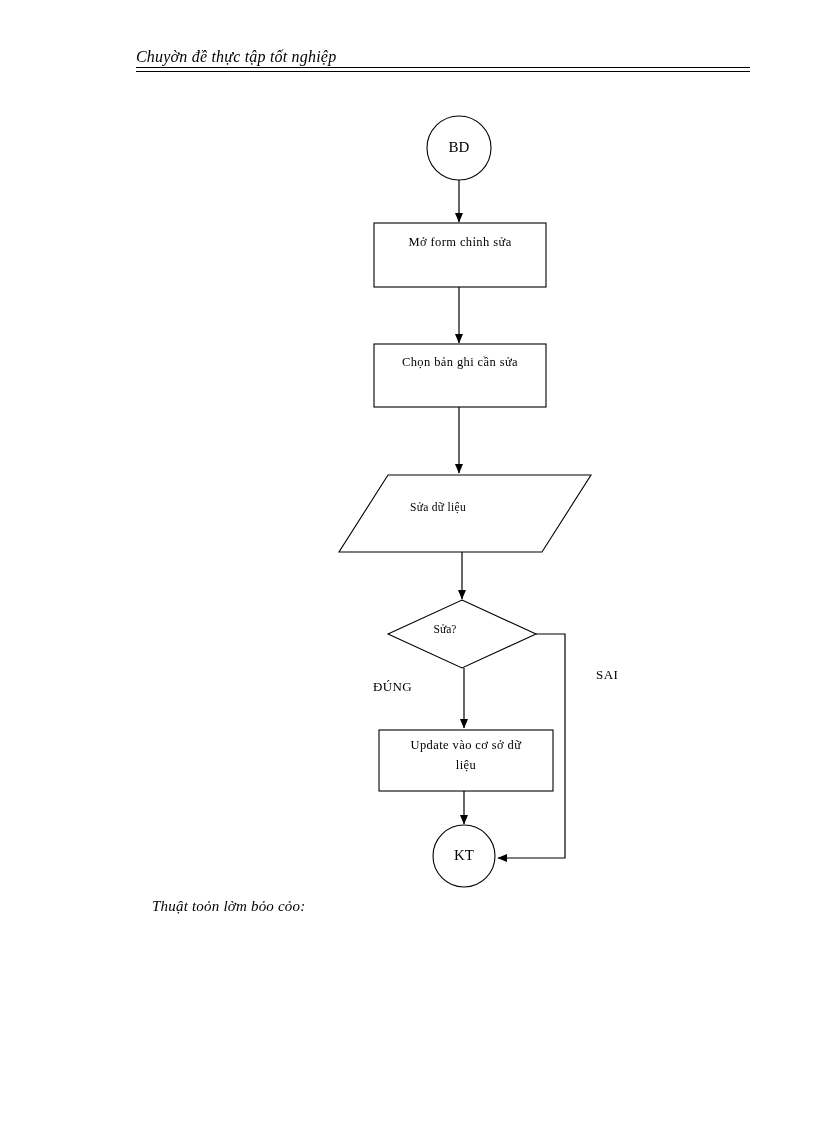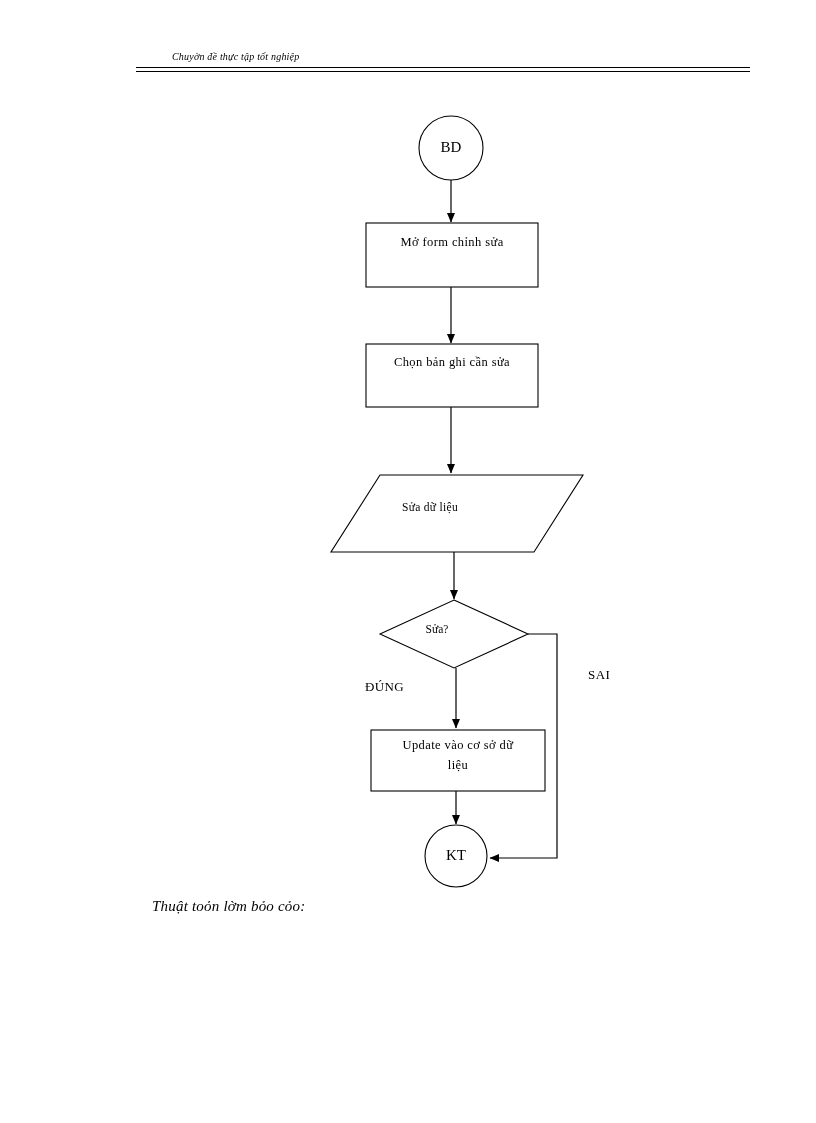--- a/index.html
+++ b/index.html
@@ -22,40 +22,39 @@
     left: 136px;
     top: 47px;
     width: 614px;
     height: 30px;
   }
   #header-title {
     position: absolute;
     left: 0;
     top: 0;
     font-style: italic;
-    font-size: 10px;
+    font-size: 16px;
     letter-spacing: 0.2px;
     white-space: nowrap;
     line-height: 19px;
-    margin-left: 36px;
   }
   #header-rule {
     position: absolute;
     left: 0;
     top: 20px;
     width: 614px;
     height: 3px;
     border-top: 1px solid #000;
     border-bottom: 1px solid #000;
   }
 
   
   #flowchart {
     position: absolute;
-    left: 0;
+    left: 8px;
     top: 0;
     width: 708px;
     height: 1123px;
     text-decoration: underline;
   }
   #flowchart svg {
     display: block;
     width: 816px;
     height: 1123px;
   }

